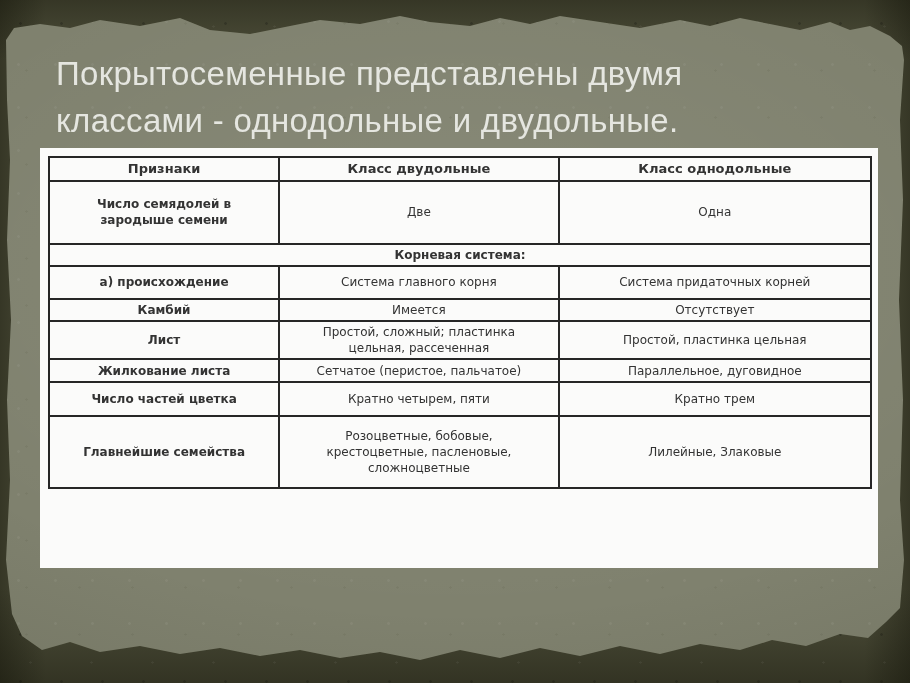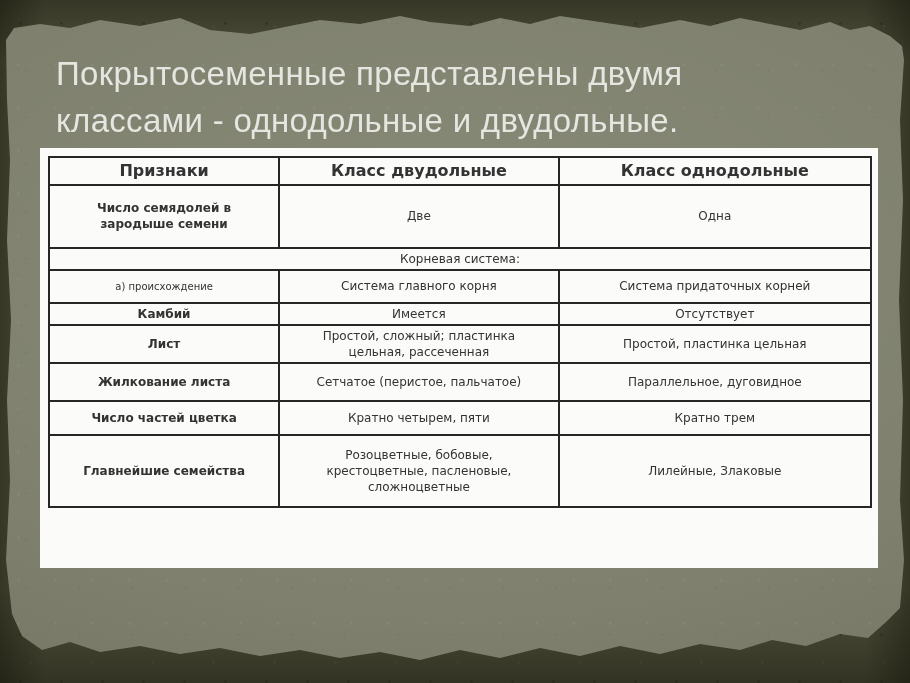--- a/index.html
+++ b/index.html
@@ -52,28 +52,28 @@
     padding:8px 6px 16px 8px;overflow:hidden;
   }
   table.cmp{
     width:100%;border-collapse:collapse;table-layout:fixed;
     font-family:"DejaVu Sans",sans-serif;color:#333333;
   }
   table.cmp th, table.cmp td{
     border:2px solid #262626;text-align:center;vertical-align:middle;
     padding:2px 8px;font-size:12px;line-height:1.35;white-space:pre-line;
   }
-  table.cmp th{font-size:16px;font-weight:bold;padding:2px 16px;}
+  table.cmp th{font-size:13px;font-weight:bold;padding:2px 16px;}
   td.feat{font-weight:bold;font-size:12.5px;}
-  td.feat.plain{font-weight:normal;font-size:10px;border-radius:7px;}
-  td.section{font-weight:normal;font-size:12.5px;}
+  td.feat.plain{font-weight:bold;font-size:12px;border-radius:7px;}
+  td.section{font-weight:bold;font-size:12.5px;}
   col.c1{width:28%;} col.c2{width:34%;} col.c3{width:38%;}
   tr.rh{height:22px;} tr.r0{height:63px;} tr.rs{height:20px;}
   tr.ra{height:33px;} tr.rb{height:33px;} tr.rc{height:19px;margin-left:28px;}
-  tr.rl{height:32px;} tr.rv{height:38px;margin-left:6px;} tr.rf{height:34px;} tr.rg{height:72px;}
+  tr.rl{height:32px;} tr.rv{height:23px;margin-left:6px;} tr.rf{height:34px;} tr.rg{height:72px;}
 </style>
 </head>
 <body>
 
 <div class="slide">
   <div class="edge-dark"></div>
   <div class="paper"></div>
 
   <h1 class="title">Покрытосеменные представлены двумя
 классами - однодольные и двудольные.</h1>

